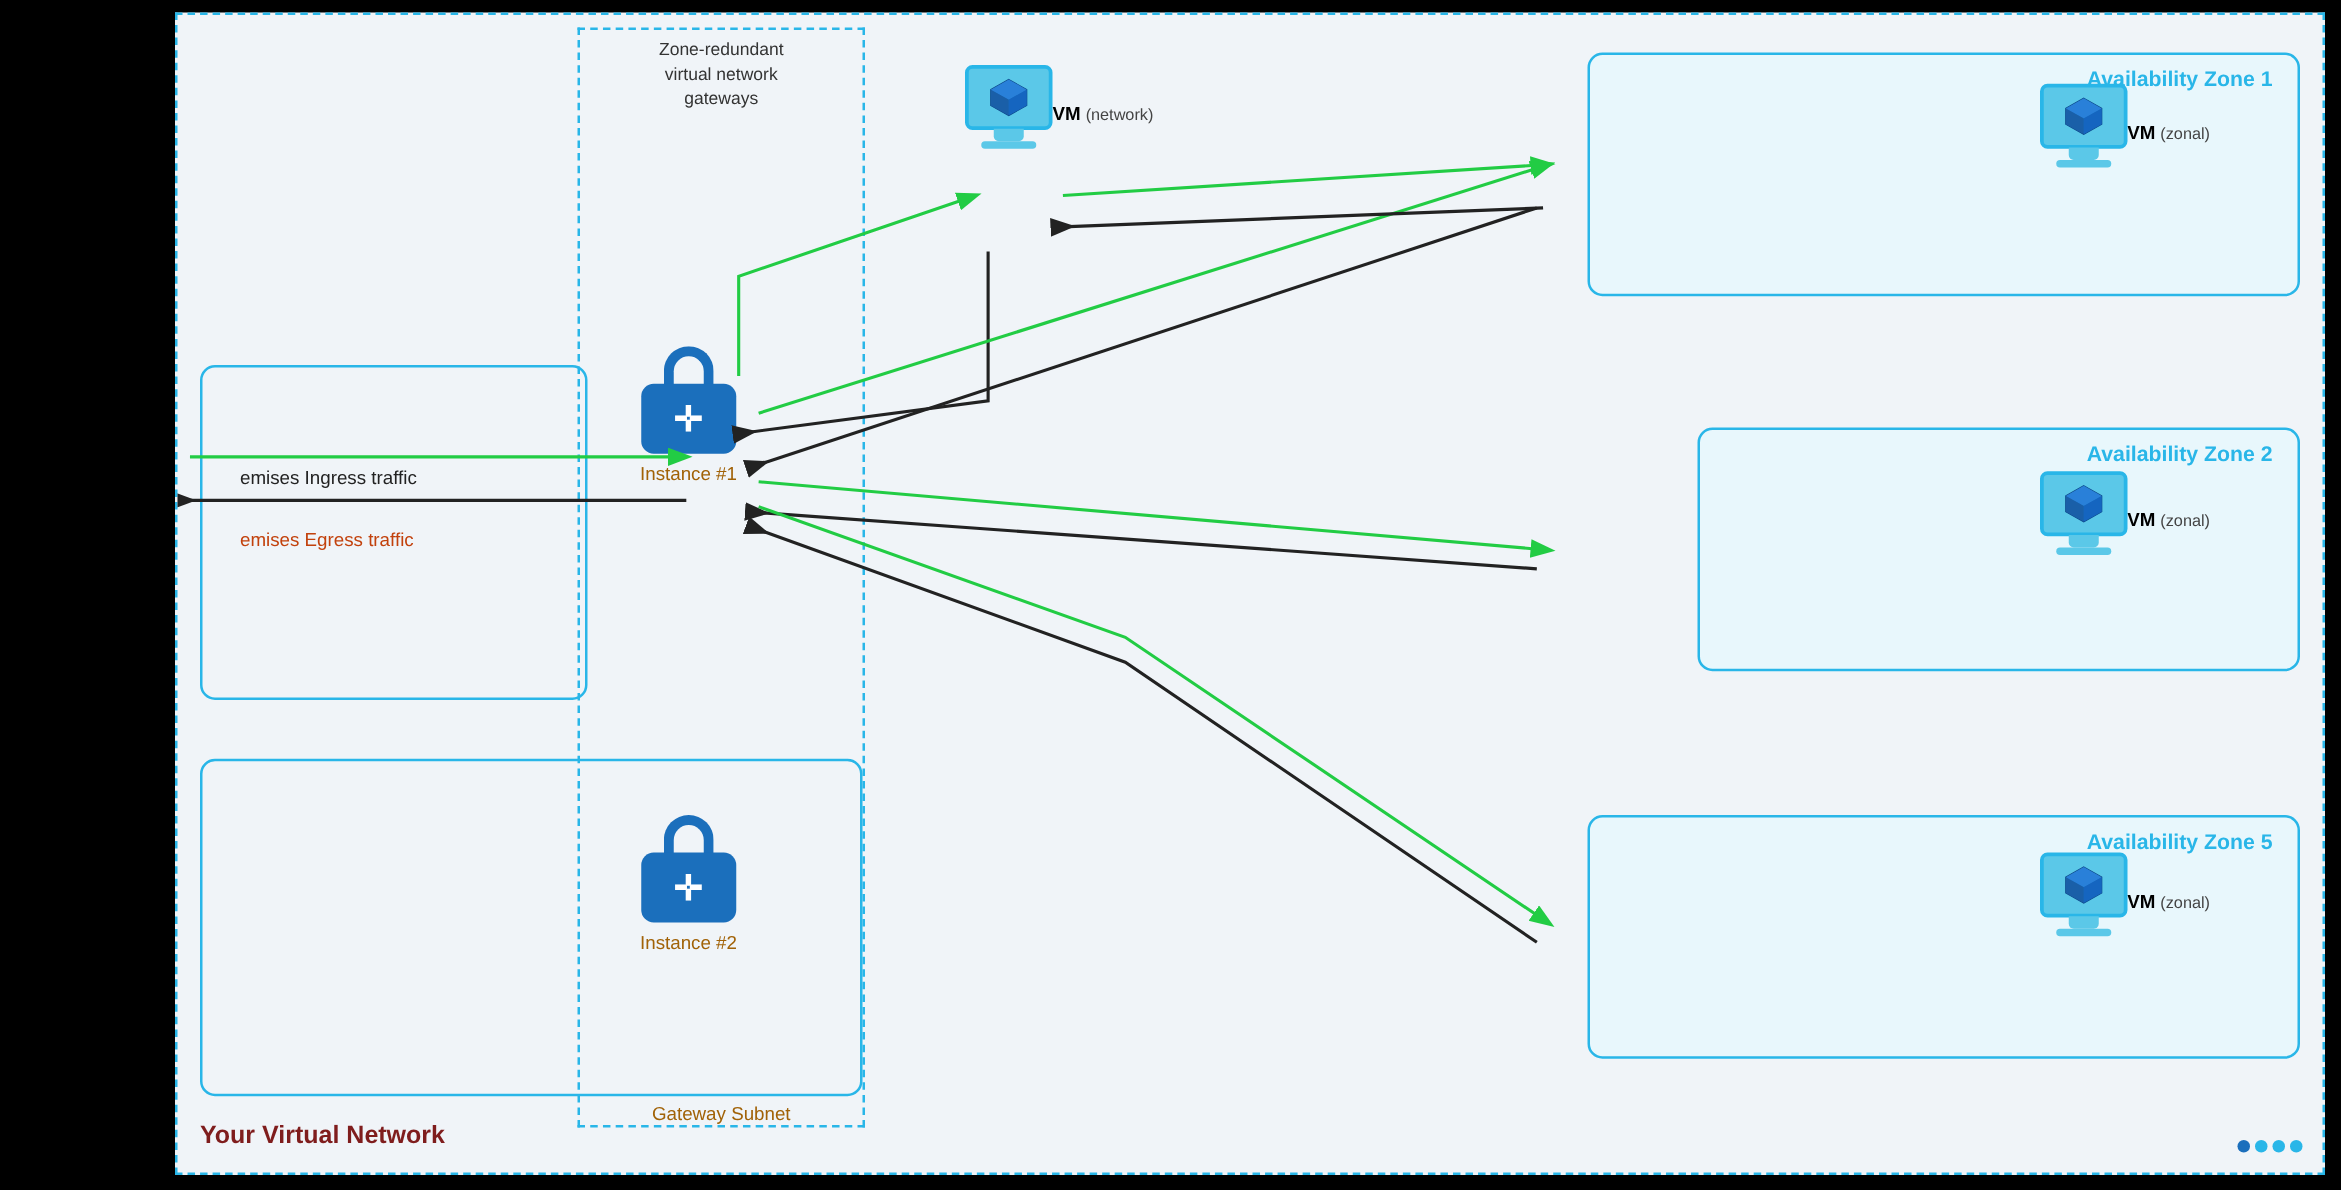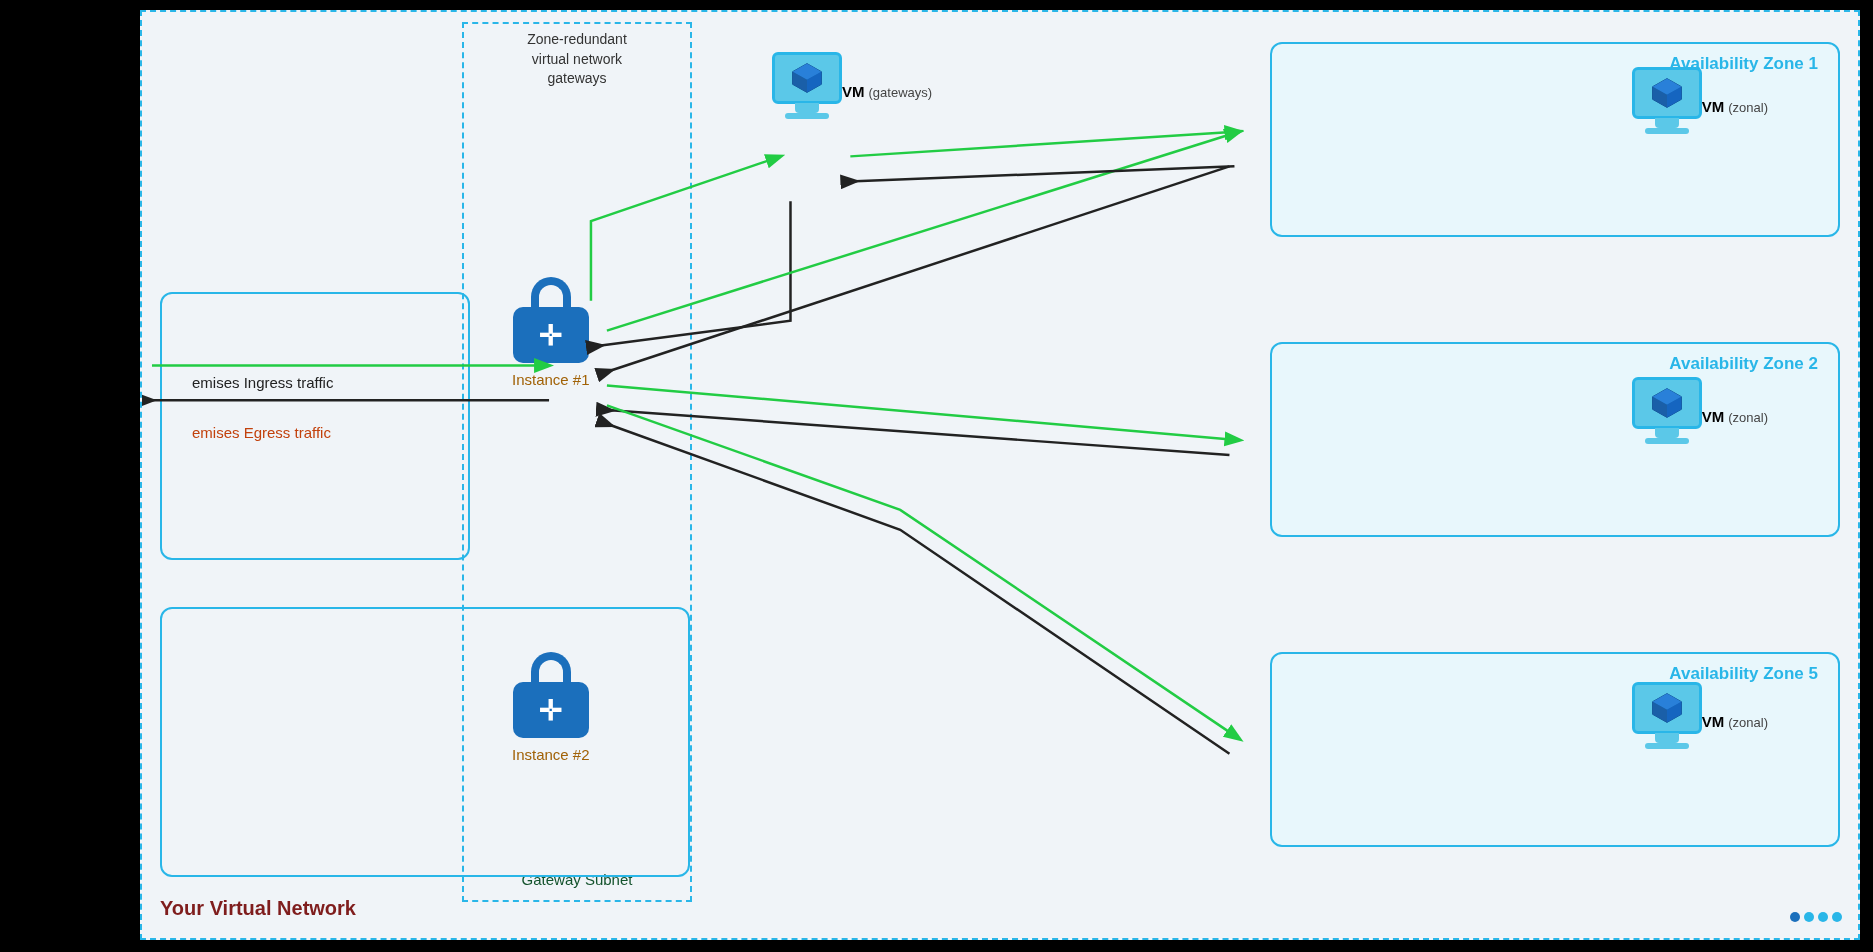--- a/index.html
+++ b/index.html
@@ -33,25 +33,25 @@
       position: absolute;
       left: 320px;
       top: 10px;
       width: 230px;
       height: 880px;
       border: 2px dashed #29b6e8;
       background: transparent;
     }
     .gateway-subnet-label {
       position: absolute;
-      bottom: 12px;
+      bottom: 0;
       left: 50%;
       transform: translateX(-50%);
       font-size: 15px;
-      color: #14532d;
+      color: #a16207;
       white-space: nowrap;
     }
     .zone-redundant-label {
       position: absolute;
       top: 18px;
       left: 340px;
       font-size: 14px;
       color: #333;
       text-align: center;
       width: 190px;
@@ -71,21 +71,21 @@
     
     .az-box {
       position: absolute;
       right: 18px;
       border: 2px solid #29b6e8;
       border-radius: 12px;
       background: #e8f7fc;
       margin-left: 20px;
     }
     .az-box.az1 { top: 30px; height: 195px; width: 570px; }
-    .az-box.az2 { top: 330px; height: 195px; width: 570px; }
+    .az-box.az2 { top: 330px; height: 195px; width: 482px; }
     .az-box.az3 { top: 640px; height: 195px; width: 570px; }
     .az-title {
       position: absolute;
       top: 10px;
       right: 20px;
       font-size: 17px;
       font-weight: 600;
       color: #29b6e8;
     }
     
@@ -302,21 +302,21 @@
     <div class="vm-monitor">
       <svg class="vm-cube" viewBox="0 0 40 40">
         <polygon points="20,4 36,13 36,27 20,36 4,27 4,13" fill="#1b6fbc" stroke="#0e4a8a" stroke-width="1"></polygon>
         <polygon points="20,4 36,13 20,22 4,13" fill="#2980d9"></polygon>
         <polygon points="4,13 20,22 20,36 4,27" fill="#1a5fa8"></polygon>
         <polygon points="36,13 20,22 20,36 36,27" fill="#1565c0"></polygon>
       </svg>
     </div>
     <div style="margin-top:26px; display:flex; align-items:baseline; gap:4px;">
       <span style="font-weight:700;font-size:15px;">VM</span>
-      <span style="font-size:13px;color:#444;">(gateways)</span>
+      <span style="font-size:13px;color:#444;">(network)</span>
     </div>
   </div>
 
   <div class="gw-icon pos-instance1">
     <div class="gw-lock">
       <div class="lock-shackle"></div>
       <div class="lock-body">
         <span class="arrow-cross">✛</span>
       </div>
     </div>

